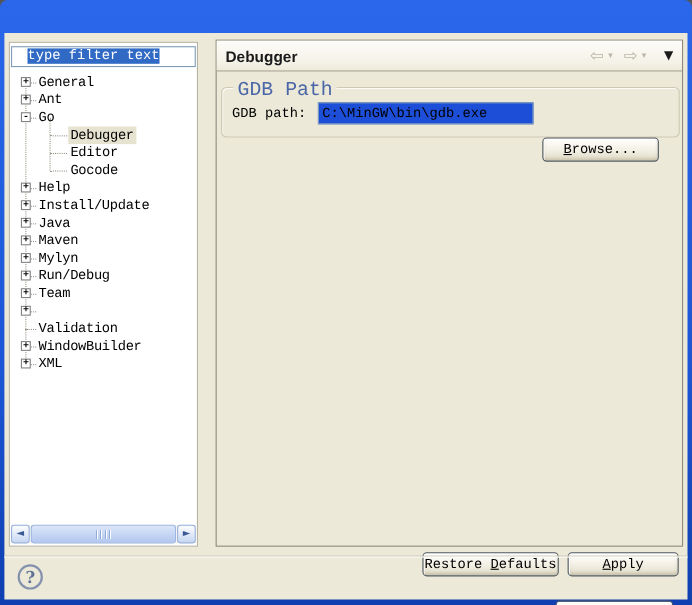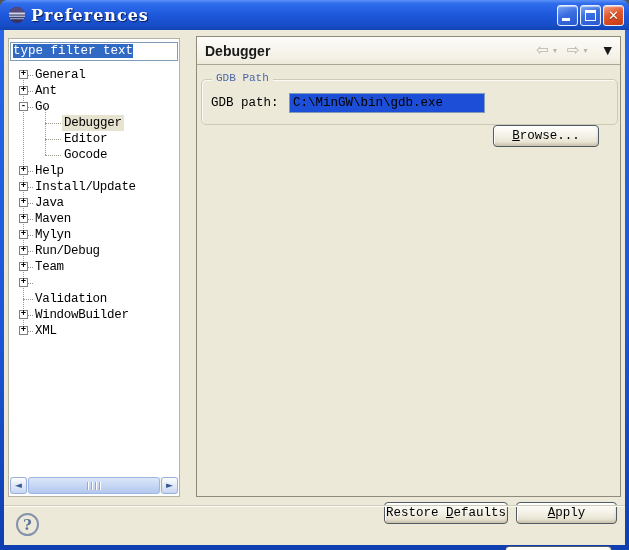--- a/index.html
+++ b/index.html
@@ -25,21 +25,21 @@
   .glyph-min{position:absolute;left:4px;bottom:4px;width:8px;height:3px;background:#fff;}
   .glyph-max{position:absolute;left:4px;top:4px;width:11px;height:11px;border:1px solid #fff;border-top:3px solid #fff;}
   .glyph-x{position:absolute;left:0;top:0;width:100%;height:100%;color:#fff;font-weight:bold;
     font-size:13px;line-height:19px;text-align:center;font-family:"DejaVu Sans",sans-serif;text-shadow:0 1px 1px #7a2008;}
   
   #content{position:absolute;left:4px;top:30px;right:4px;bottom:5px;background:#ece9d8;}
   
   #left-panel{position:absolute;left:4px;top:8px;width:172px;height:459px;background:#fff;
     border:1px solid #b7b3a3;}
   #filter-box{position:absolute;left:1px;top:3px;width:168px;height:19px;background:#fff;
-    border:1px solid #7f9db9;padding:1px 2px;overflow:hidden;white-space:nowrap;}
+    border:1px solid #7f9db9;padding:1px 14px;overflow:hidden;white-space:nowrap;}
   #filter-box .seltext{background:#316ac5;color:#fff;}
   #tree{position:absolute;left:0;top:28px;right:1px;bottom:22px;overflow:hidden;}
   .vline{position:absolute;width:0;border-left:1px dotted #9a978a;}
   #vline-roots{left:14px;top:8px;height:256px;}
   #vline-go{left:36px;top:40px;height:48px;}
   .tree-row{position:absolute;left:0;height:16px;width:100%;line-height:16px;cursor:default;}
   .expbox{position:absolute;left:10px;top:3px;width:9px;height:9px;border:1px solid #848284;
     background:#fff;font:bold 9px/7px "Liberation Mono",monospace;text-align:center;z-index:2;}
   .tree-row .stub{position:absolute;top:8px;border-top:1px dotted #9a978a;}
   .tree-row.lvl0 .stub{left:19px;width:5px;}
@@ -66,21 +66,21 @@
     border-bottom:1px solid #a9a695;display:flex;align-items:center;padding:0 8px;}
   #page-title{font-family:"Liberation Sans",sans-serif;font-weight:bold;font-size:14px;color:#1a1a1a;}
   #nav-icons{margin-left:auto;display:flex;align-items:center;gap:4px;}
   .nav-arrow{color:#b9b6a7;font:15px/1 "DejaVu Sans",sans-serif;}
   .nav-drop{color:#b9b6a7;font:8px/1 "DejaVu Sans",sans-serif;margin-right:6px;}
   .view-menu{color:#1a1a1a;font:11px/1 "DejaVu Sans",sans-serif;margin-left:6px;}
   
   #gdb-group{position:absolute;left:4px;top:42px;width:417px;height:46px;
     border:1px solid #cdc9b4;border-radius:5px;box-shadow:inset 1px 1px 0 #fbfaf4;}
   #gdb-group-title{position:absolute;left:10px;top:-8px;background:#ece9d8;padding:0 4px;
-    color:#4a66a8;font-size:11px;}
+    color:#4a66a8;font-size:18px;}
   #gdb-label{position:absolute;left:9px;top:16px;}
   #gdb-field{position:absolute;left:87px;top:13px;width:196px;height:20px;background:#1d4ed8;
     border:1px solid #7f9db9;padding:1px 3px;font:12.5px "Liberation Mono",monospace;
     white-space:nowrap;overflow:hidden;line-height:16px;}
   
   .xpbtn{position:absolute;height:22px;border:1px solid #515a63;border-radius:4px;
     background:linear-gradient(180deg,#ffffff 0%,#f5f2e8 45%,#e9e5d5 80%,#ddd8c4 100%);
     box-shadow:inset 1px 1px 0 #fff,inset 0 -2px 3px rgba(160,150,120,.35);
     font:12.5px/20px "Liberation Mono",monospace;text-align:center;color:#000;cursor:default;
     padding:0;white-space:nowrap;margin-top:32px;}
@@ -95,41 +95,20 @@
   #help-btn{position:absolute;left:12px;top:483px;width:23px;height:23px;border:2px solid #8492ad;
     border-radius:50%;color:#5f7296;font:bold 15px/20px "DejaVu Serif",serif;text-align:center;background:transparent;}
   #ok-btn{left:389px;top:484px;width:104px;}
   #cancel-btn{left:501px;top:484px;width:107px;}
 </style>
 </head>
 <body>
 
 <div id="win">
 
-  <div id="titlebar">
-    <svg class="win-icon" viewBox="0 0 18 18">
-      <circle cx="9" cy="9" r="8" fill="#3a3060"></circle>
-      <path d="M1.5 6.5 A8 8 0 0 1 9 1 A8 8 0 0 1 16.5 6.5 Z" fill="#56497e"></path>
-      <rect x="1" y="6.5" width="16" height="2" fill="#cdd5e8"></rect>
-      <rect x="1" y="9.5" width="16" height="1.6" fill="#aab6d2"></rect>
-      <rect x="2" y="12" width="14" height="1.3" fill="#8c9cc0"></rect>
-    </svg>
-    <span id="title-text">Preferences</span>
-    <div id="winbtns">
-      <div class="wbtn">
-          <span class="glyph-min"></span>
-        </div>
-      <div class="wbtn">
-          <span class="glyph-max"></span>
-        </div>
-      <div class="wbtn close">
-          <span class="glyph-x">✕</span>
-        </div>
-    </div>
-  </div>
 
   <div id="content">
 
     <div id="left-panel">
       <div id="filter-box"><span class="seltext">type filter text</span></div>
       <div id="tree">
         <i class="vline" id="vline-roots"></i>
         <i class="vline" id="vline-go"></i>
 
       <div class="tree-row lvl0" style="top: 0px;">

